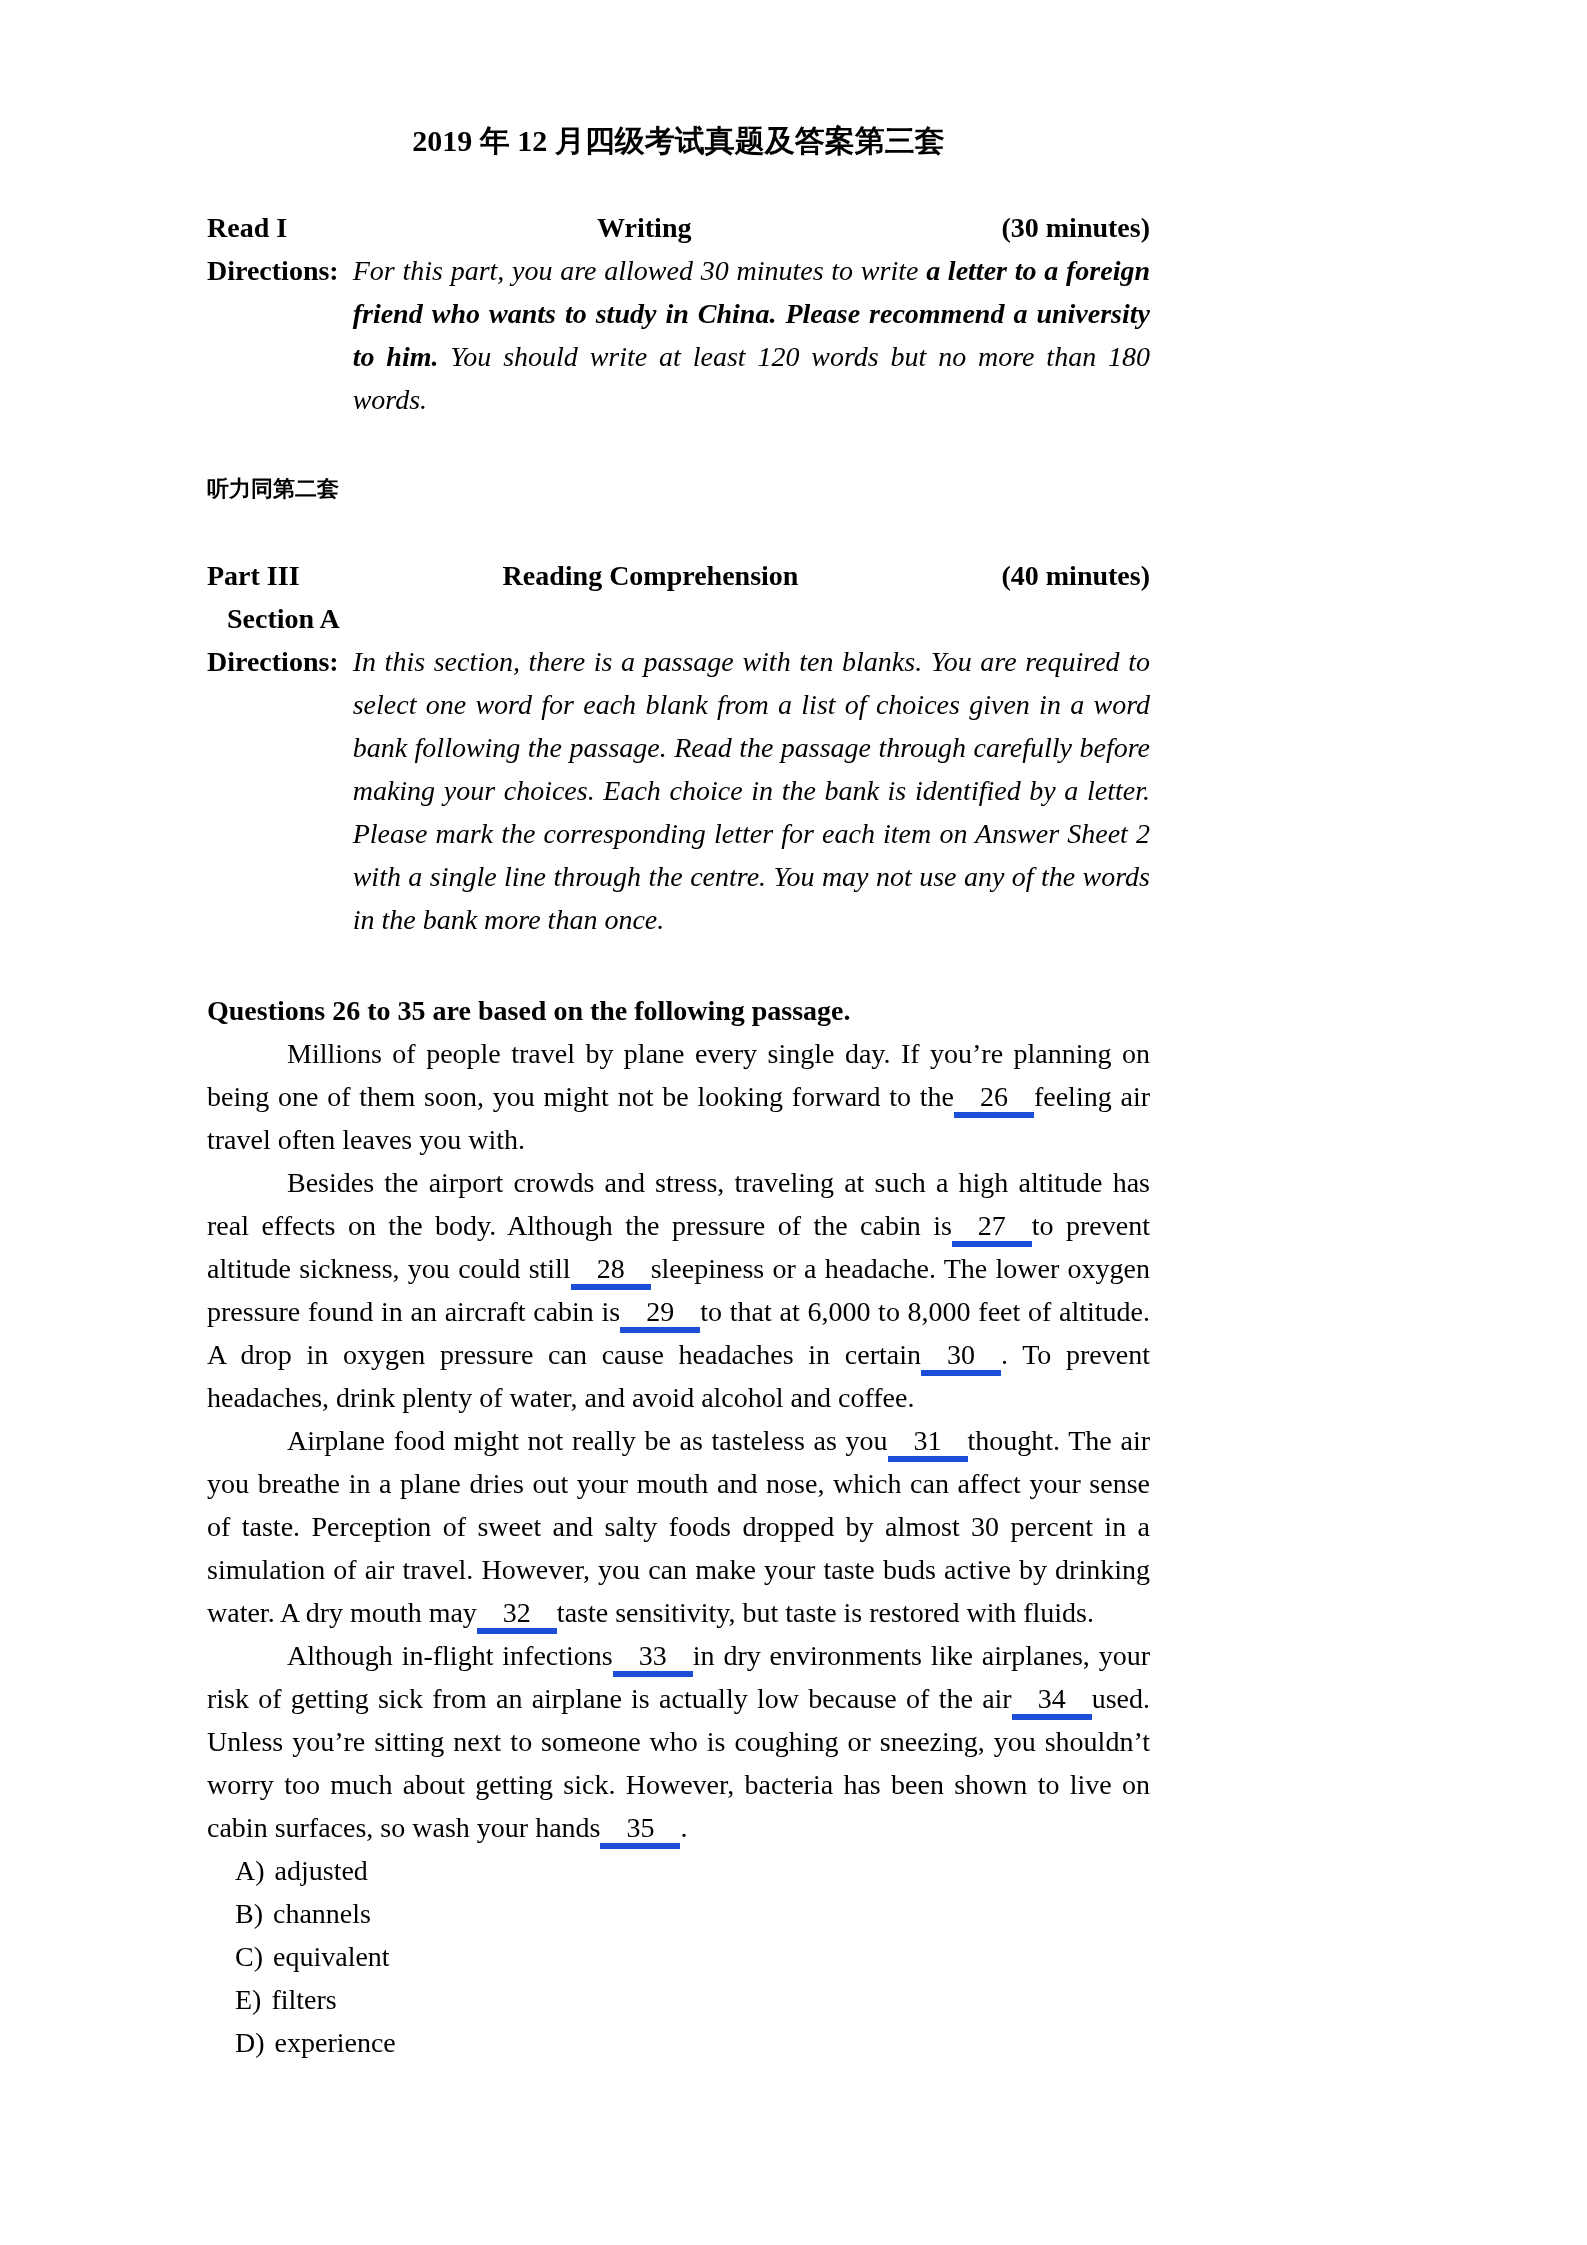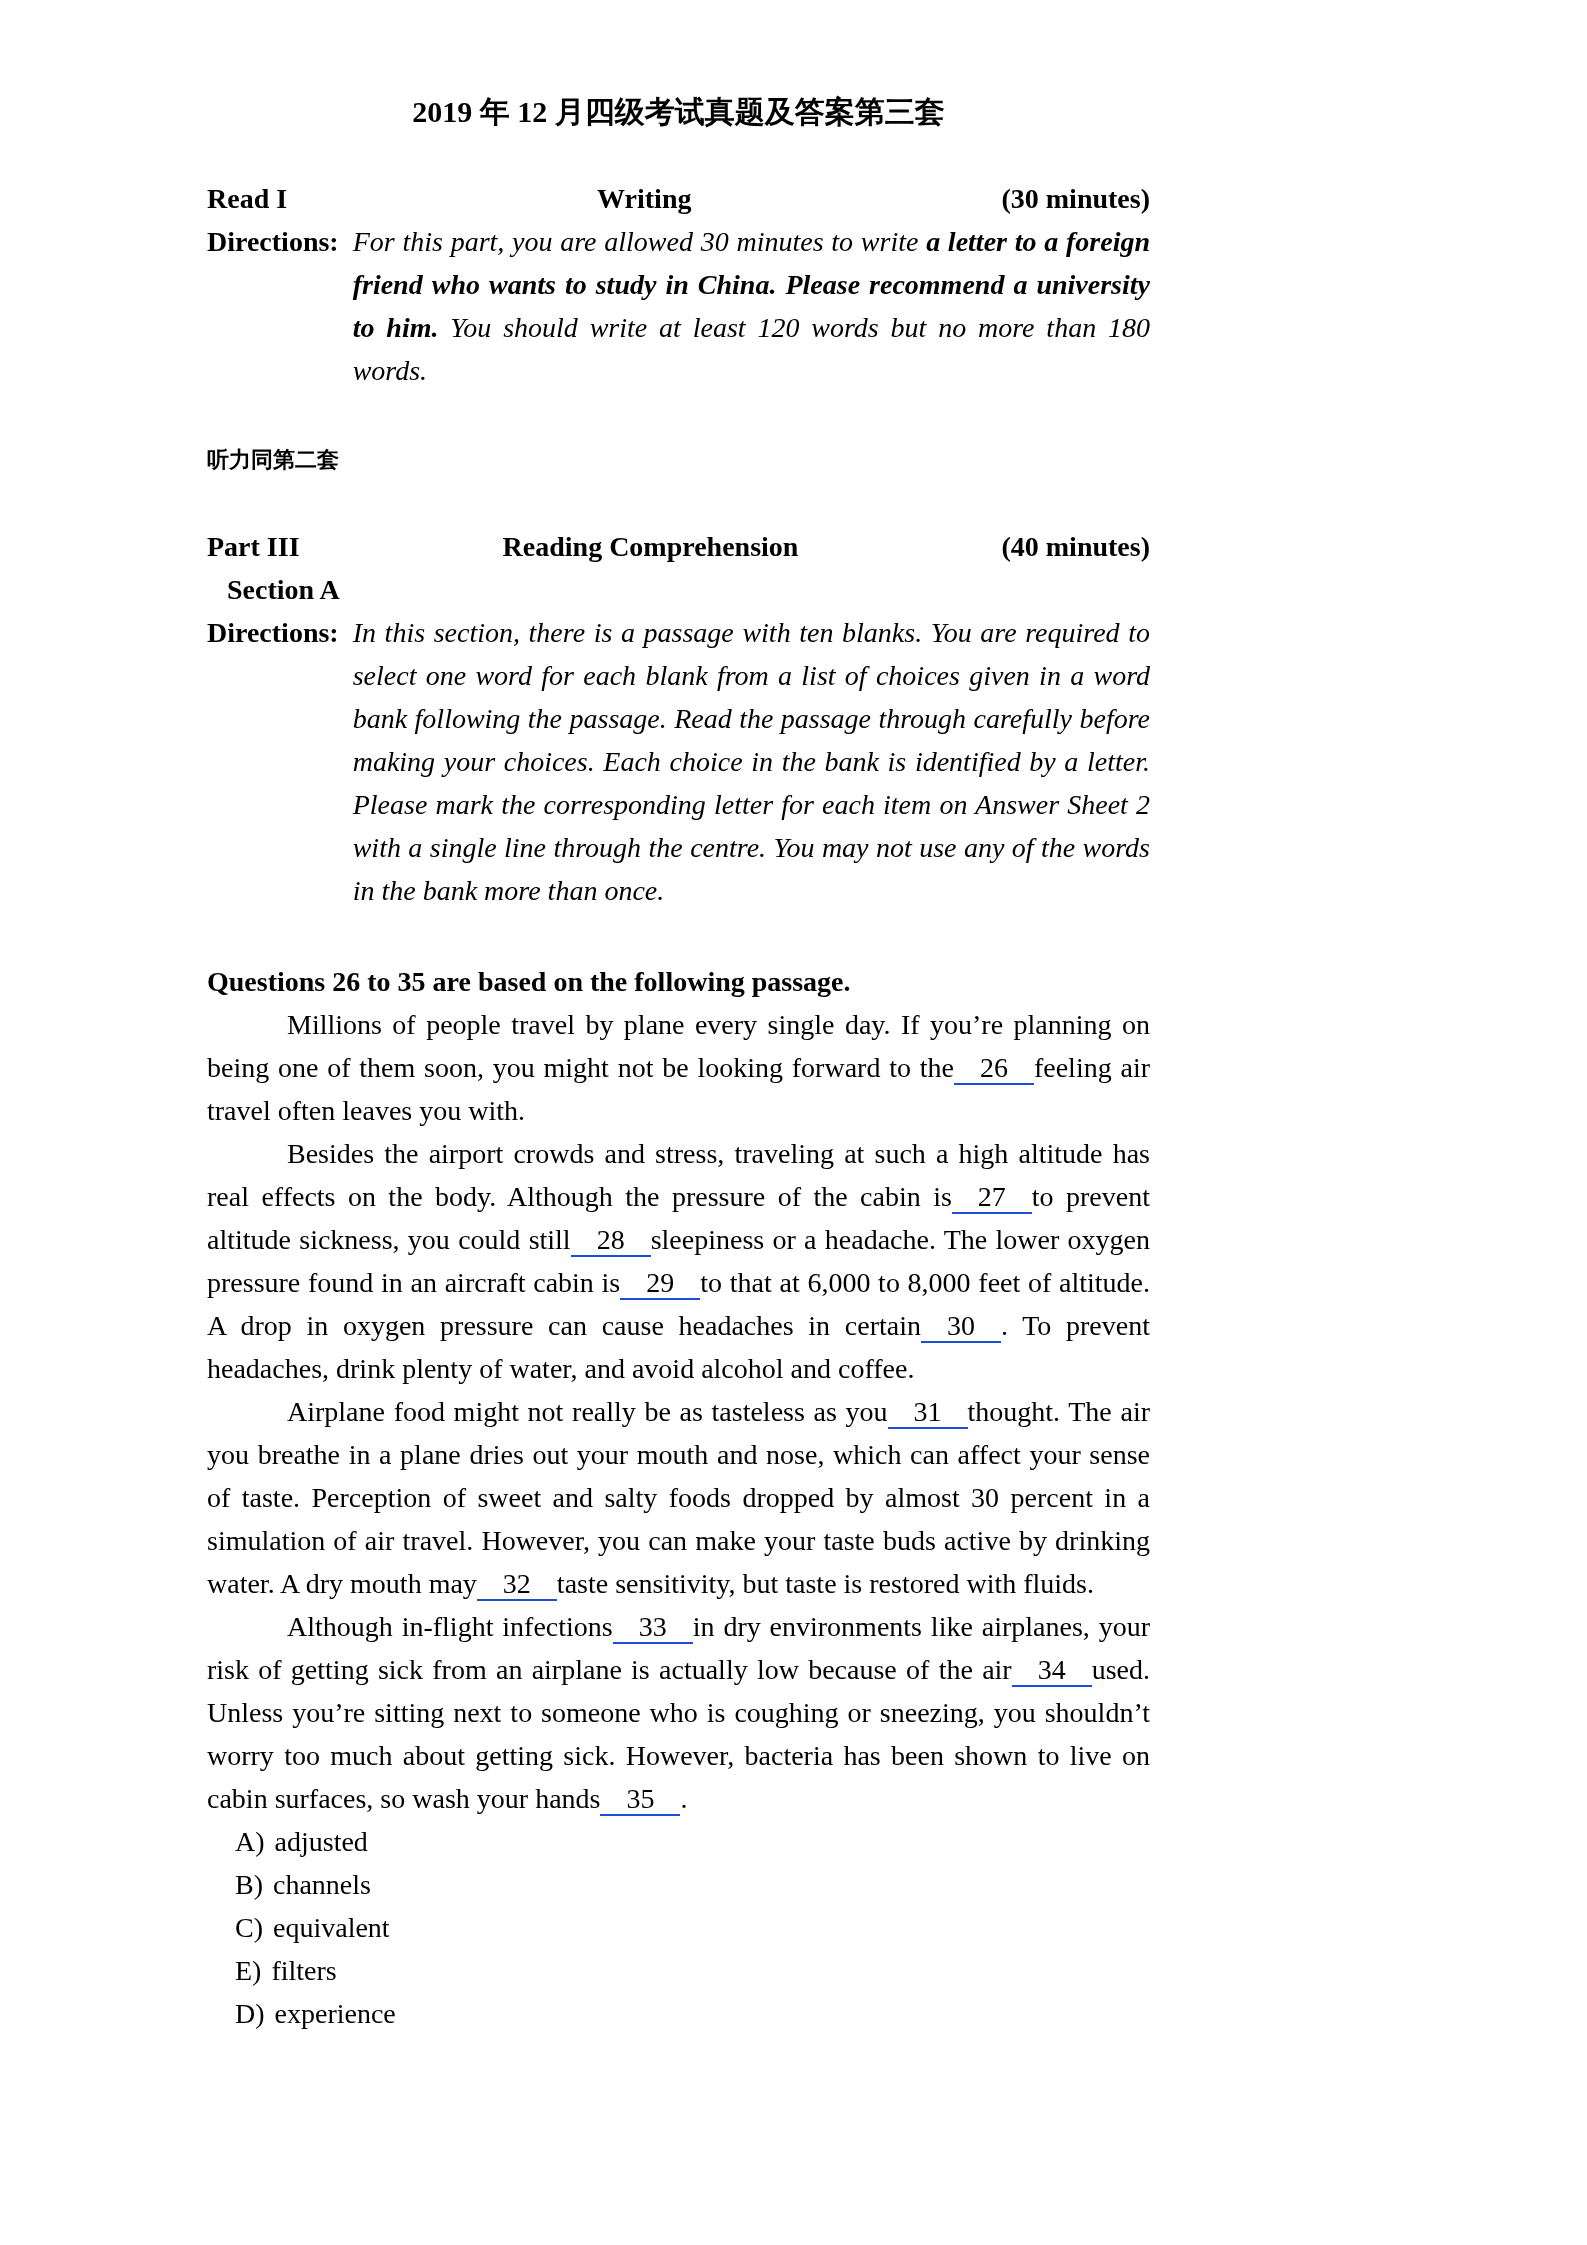--- a/index.html
+++ b/index.html
@@ -7,21 +7,21 @@
     width: 1587px;
     height: 2245px;
     background: #ffffff;
     color: #000000;
     font-family: "Liberation Serif", "DejaVu Serif", serif;
     overflow: hidden;
   }
   .content {
     margin-left: 207px;
     width: 943px;
-    padding-top: 90px;
+    padding-top: 119px;
     font-size: 28px;
     line-height: 43px;
   }
   .doc-title {
     font-size: 30px;
     font-weight: bold;
     text-align: center;
     margin: 0 0 44px 0;
     line-height: 43px;
   }
@@ -31,21 +31,21 @@
   .pl-right { flex: 0 0 auto; }
   .section-label { font-weight: bold; margin-left: 20px; }
   .directions { display: flex; }
   .dir-label { font-weight: bold; flex: 0 0 auto; padding-right: 14px; white-space: nowrap; }
   .dir-body  { flex: 1 1 auto; text-align: justify; }
   .it  { font-style: italic; }
   .bit { font-style: italic; font-weight: bold; }
   .cn-heading { font-size: 22px; font-weight: bold; margin: 46px 0 44px 0; }
   .q-heading { font-weight: bold; margin-top: 48px; }
   .para { margin: 0; text-align: justify; text-indent: 80px; }
-  .blank { border-bottom: 2px solid #1d4ed8; padding: 0 26px; white-space: nowrap; margin-top: 28px; }
+  .blank { border-bottom: 6px solid #1d4ed8; padding: 0 26px; white-space: nowrap; margin-top: 28px; }
   .options { margin-left: 28px; }
   .option-letter { margin-right: 10px; }
 </style>
 </head>
 <body>
 
 <div class="content">
 
   <h1 class="doc-title">2019 年 12 月四级考试真题及答案第三套</h1>
 

